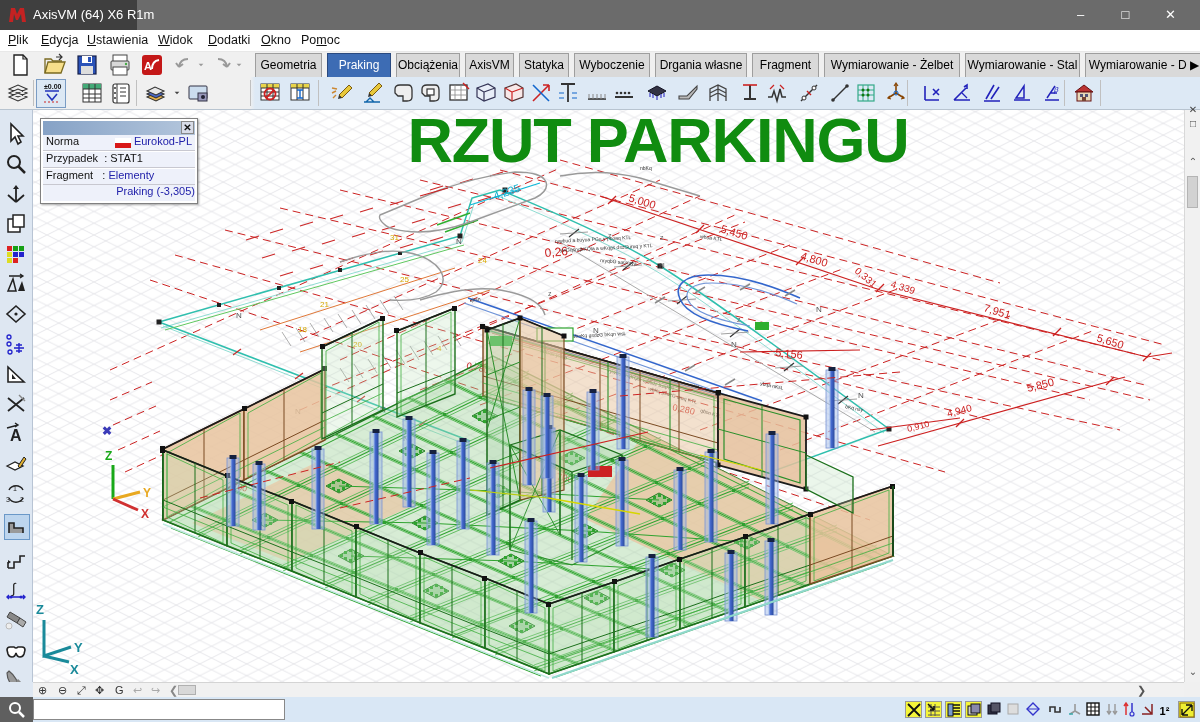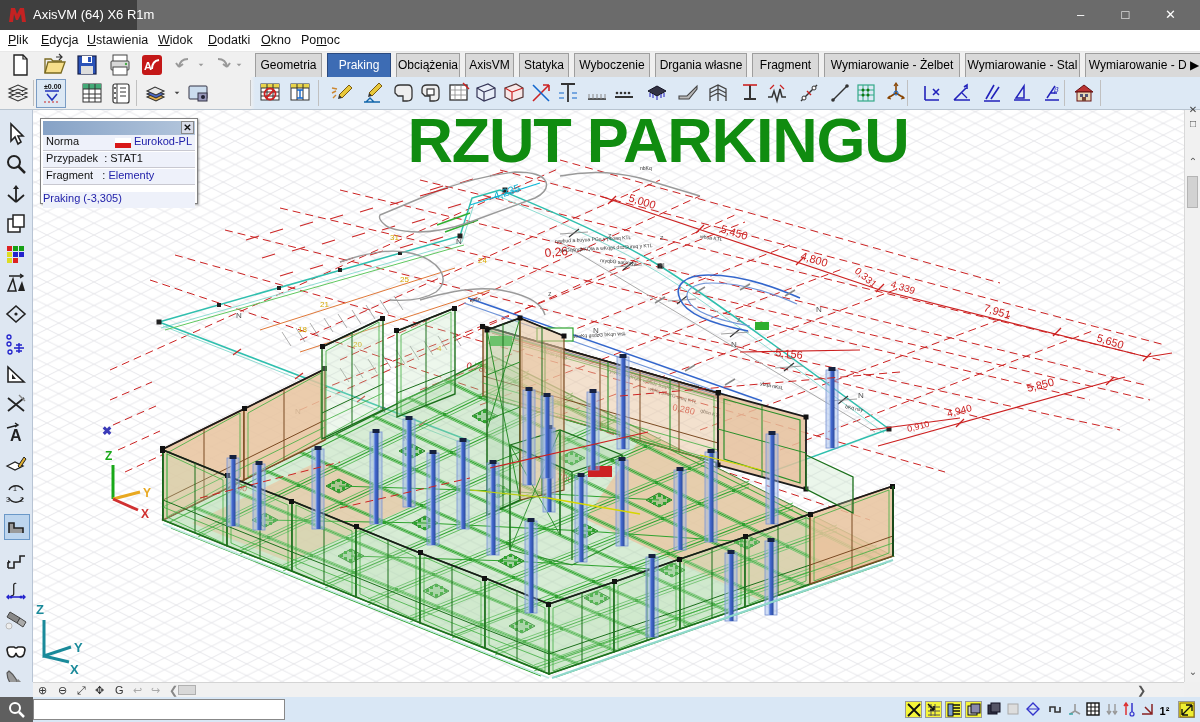--- a/index.html
+++ b/index.html
@@ -1167,21 +1167,21 @@
 <div id="infobox">
   <div class="cap">
         <div class="x">✕</div>
       </div>
   <div class="row" style="top:16px">&nbsp;Norma <svg width="16" height="10" style="position:absolute;left:72px;top:3px">
           <rect x="0" y="0" width="16" height="5" fill="#fff"></rect>
           <rect x="0" y="5" width="16" height="5" fill="#d81818"></rect>
         </svg><b style="position:absolute;right:3px">Eurokod-PL</b></div>
   <div class="row" style="top:33px">&nbsp;Przypadek&nbsp; : STAT1</div>
   <div class="row" style="top:50px">&nbsp;Fragment&nbsp;&nbsp; : <b>Elementy</b></div>
-  <div class="row" style="top:73px;text-align:left;border-bottom:none"><b>Praking (-3,305)</b></div>
+  <div class="row" style="top:66px;text-align:right;border-bottom:none"><b>Praking (-3,305)</b></div>
 </div>
 <div id="vscroll">
   <div class="g" style="top:-6px;color:#444">✕</div>
   <div class="g" style="top:8px;color:#444">□</div>
   <div class="g" style="top:46px">⌃</div>
   <div class="thumb"></div>
   <div class="g" style="top:556px">⌄</div>
 </div>
 <div id="hscroll">
   <span class="g" style="left:5px">⊕</span>

